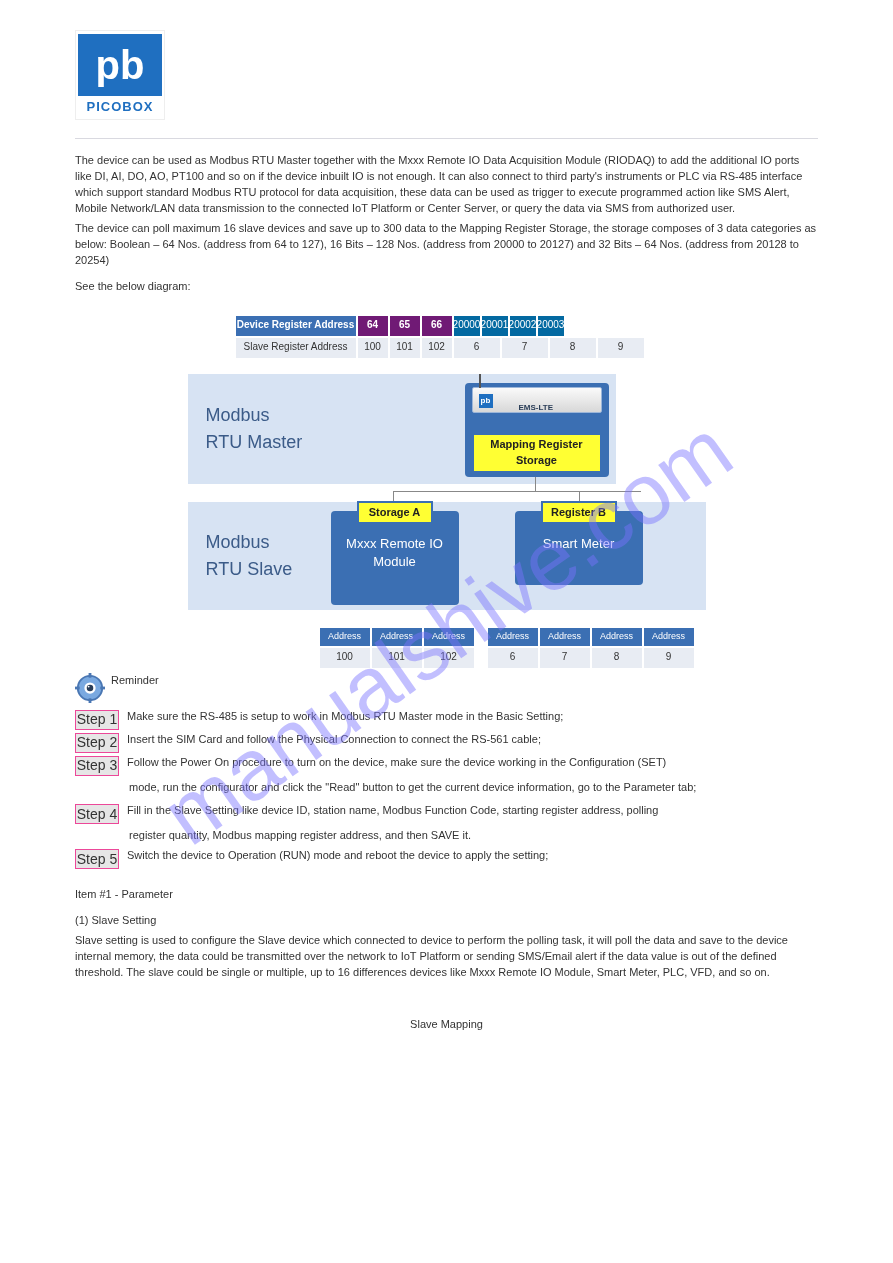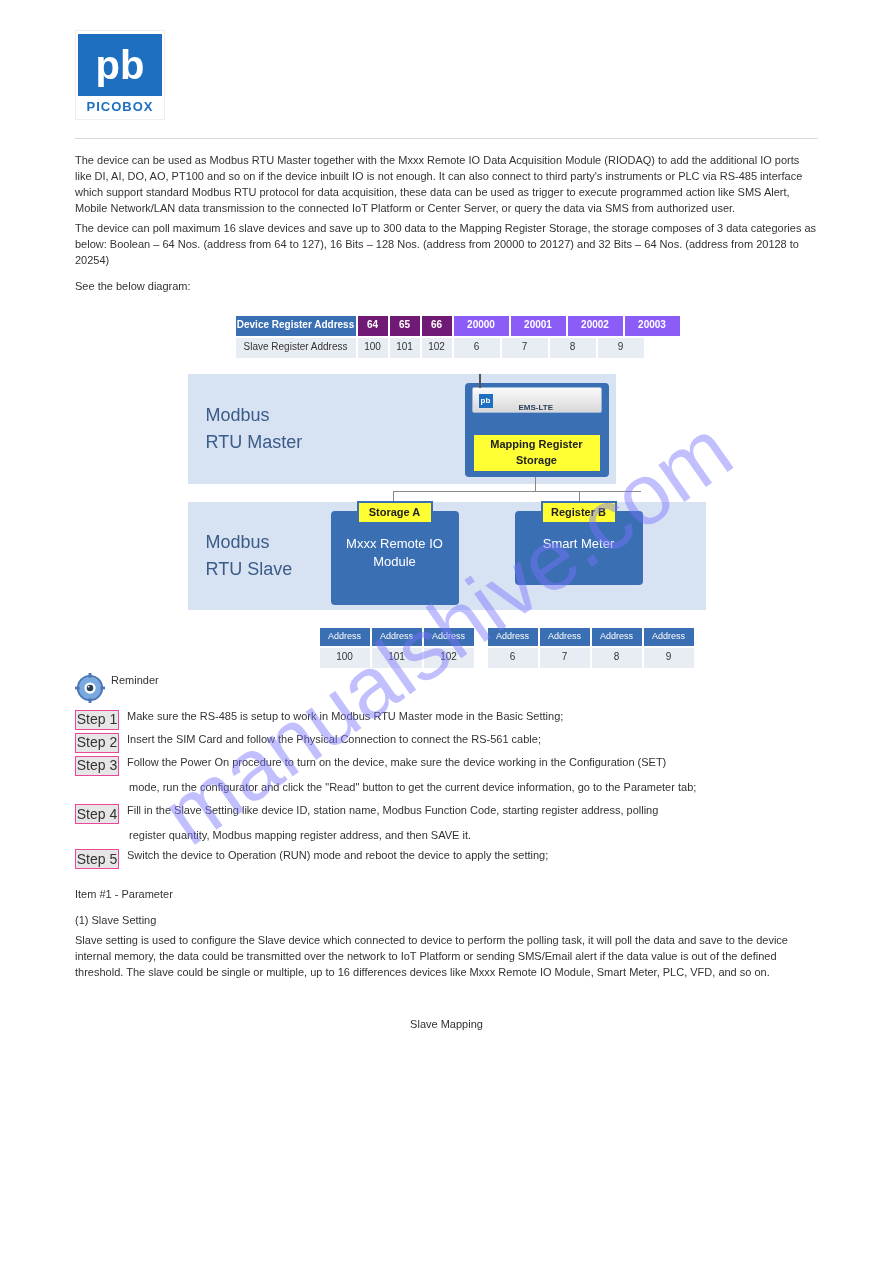--- a/index.html
+++ b/index.html
@@ -14,21 +14,21 @@
   p { margin: 4px 0; }
 
   .diagram-wrap { display:flex; justify-content:center; margin: 20px 0 18px 0;}
   .diagram { position: relative; width: 520px; height: 340px; }
 
   .tbl-top { position:absolute; top:0; left:48px; display:flex; flex-direction:column; }
   .trow { display:flex; }
   .th, .td { border:1px solid #fff; text-align:center; font-size:10px; display:flex; align-items:center; justify-content:center; }
   .th-label { width:122px; height:22px; background:#3b6fb3; color:#fff; font-weight:bold;}
   .th-n { width:32px; height:22px; background:#701a75; color:#fff; font-weight:bold;}
-  .th-w { width:57px; height:22px; background:#8b5cf6; color:#fff; font-weight:bold;}
+  .th-w { width:28px; height:22px; background:#0369a1; color:#fff; font-weight:normal;}
   .td-label { width:122px; height:22px; background:#e8ecf3; color:#333;}
   .td-n { width:32px; height:22px; background:#e8ecf3; color:#333;}
   .td-w { width:48px; height:22px; background:#e8ecf3; color:#333;}
 
   .blk { position:absolute; background:#d7e3f3; border:1px solid #fff; display:flex; align-items:center; padding-left:18px; color:#3b5b88; font-size:18px;}
   .blk-master { top:58px; left:0; width:430px; height:112px; }
   .blk-slave  { top:186px; left:0; width:520px; height:110px; }
 
   .unit { position:absolute; background:#3b6fb3; color:#fff; display:flex; flex-direction:column; align-items:center; font-size:12px; border-radius:4px; }
   .unit-main { top:68px; left:278px; width:144px; height:94px; padding:4px; z-index:2;}

